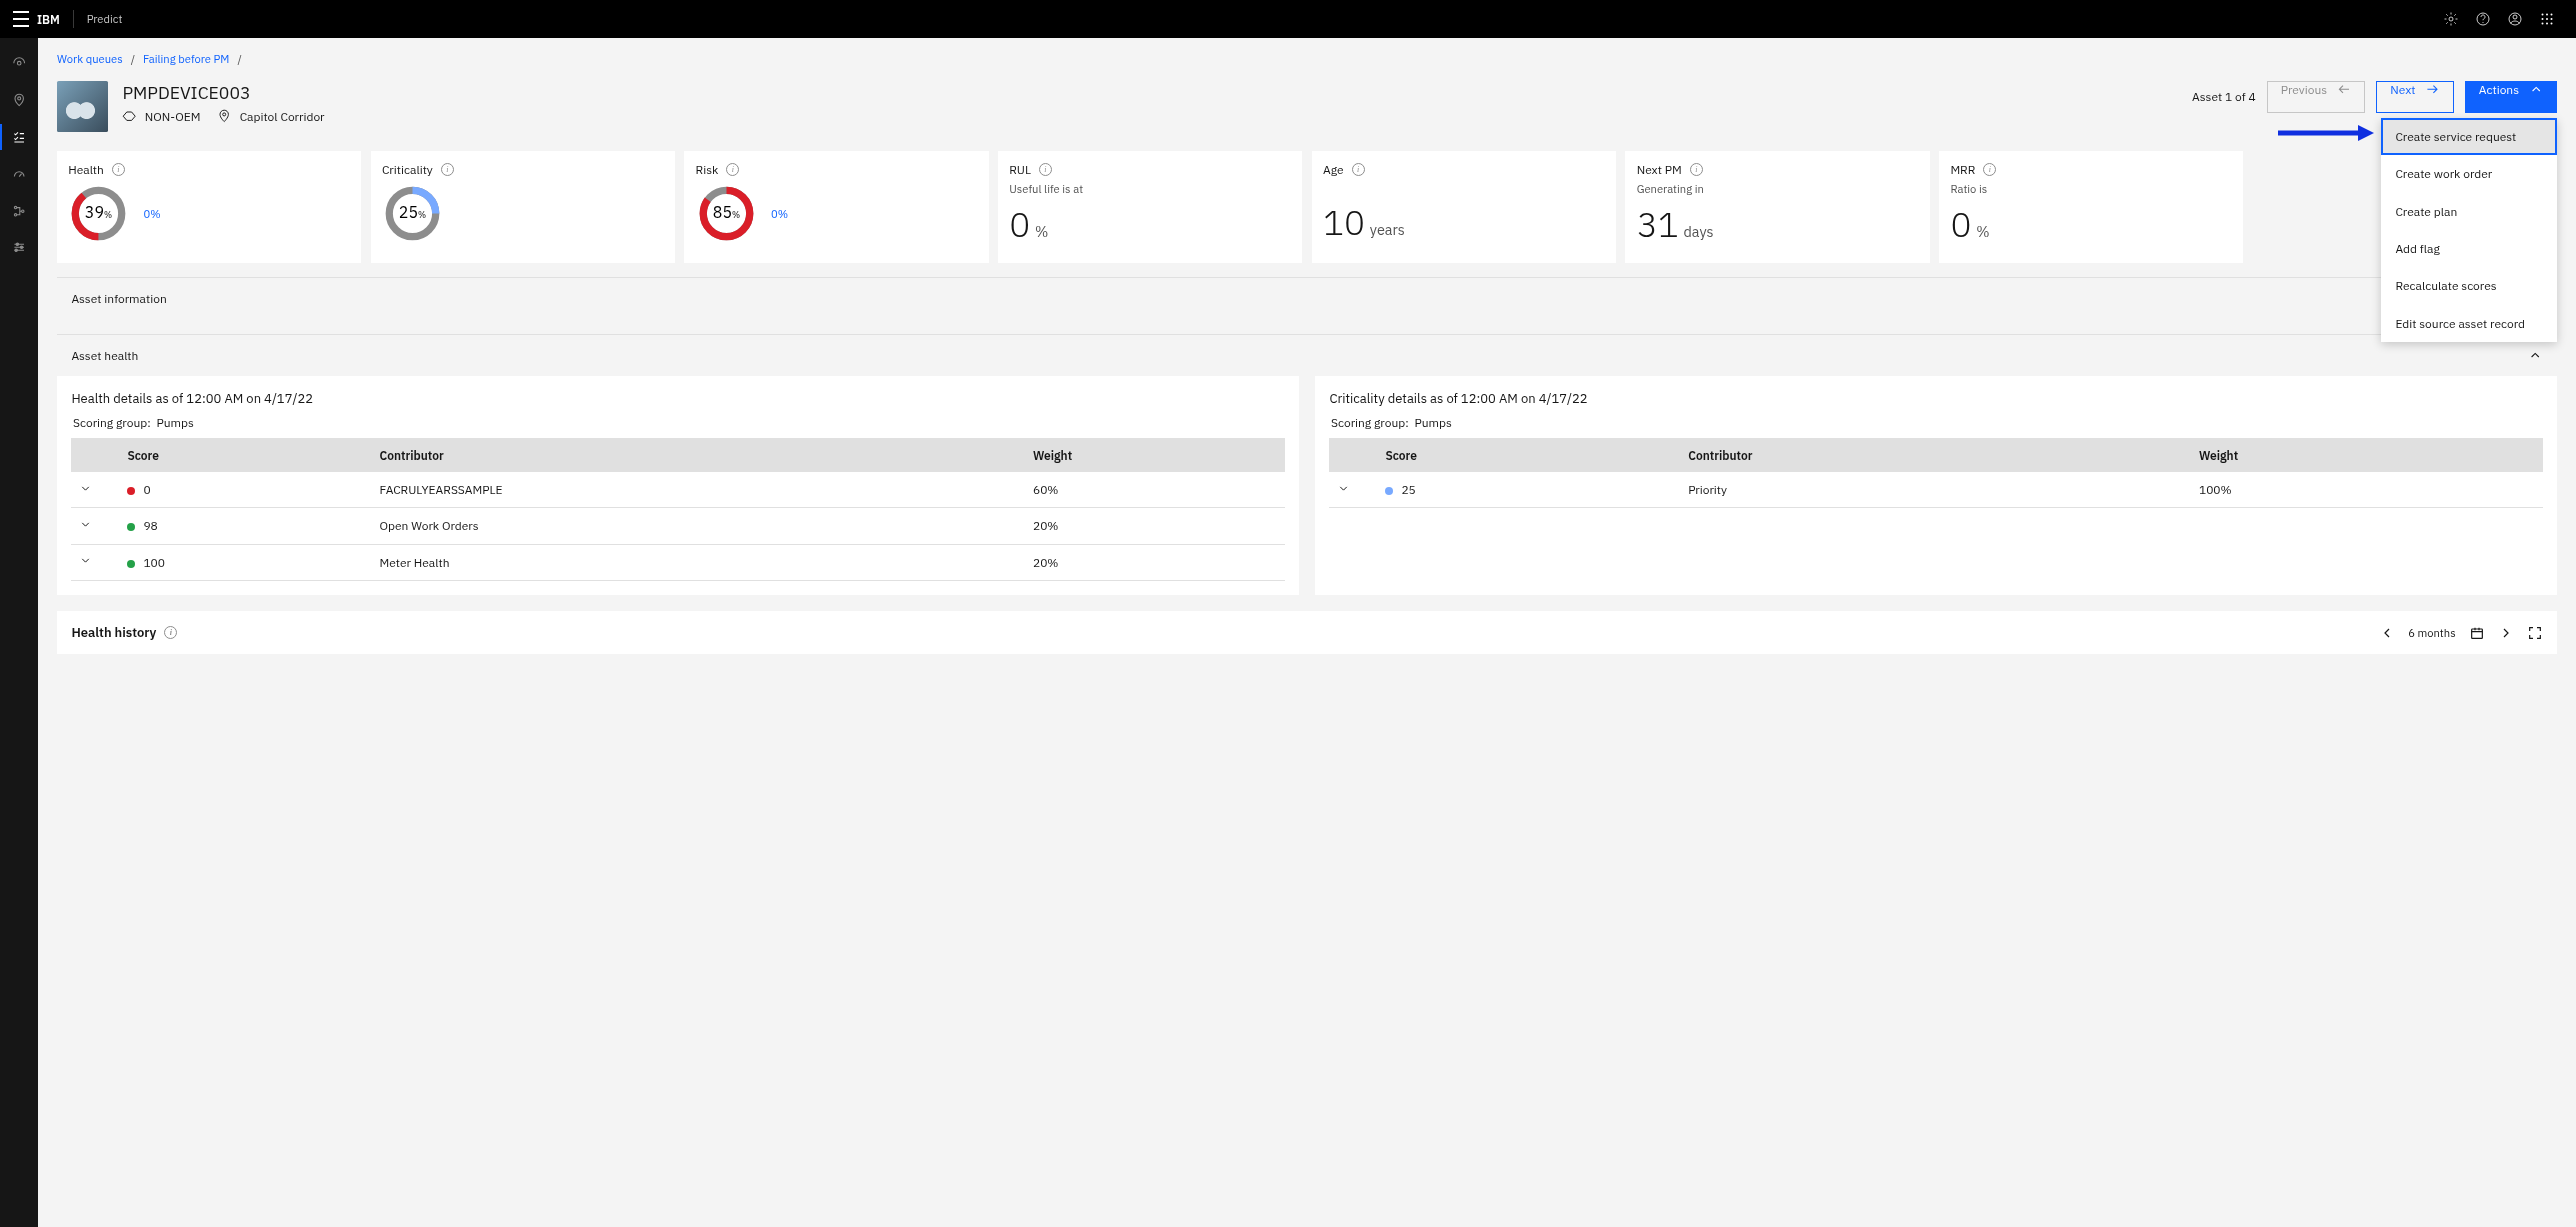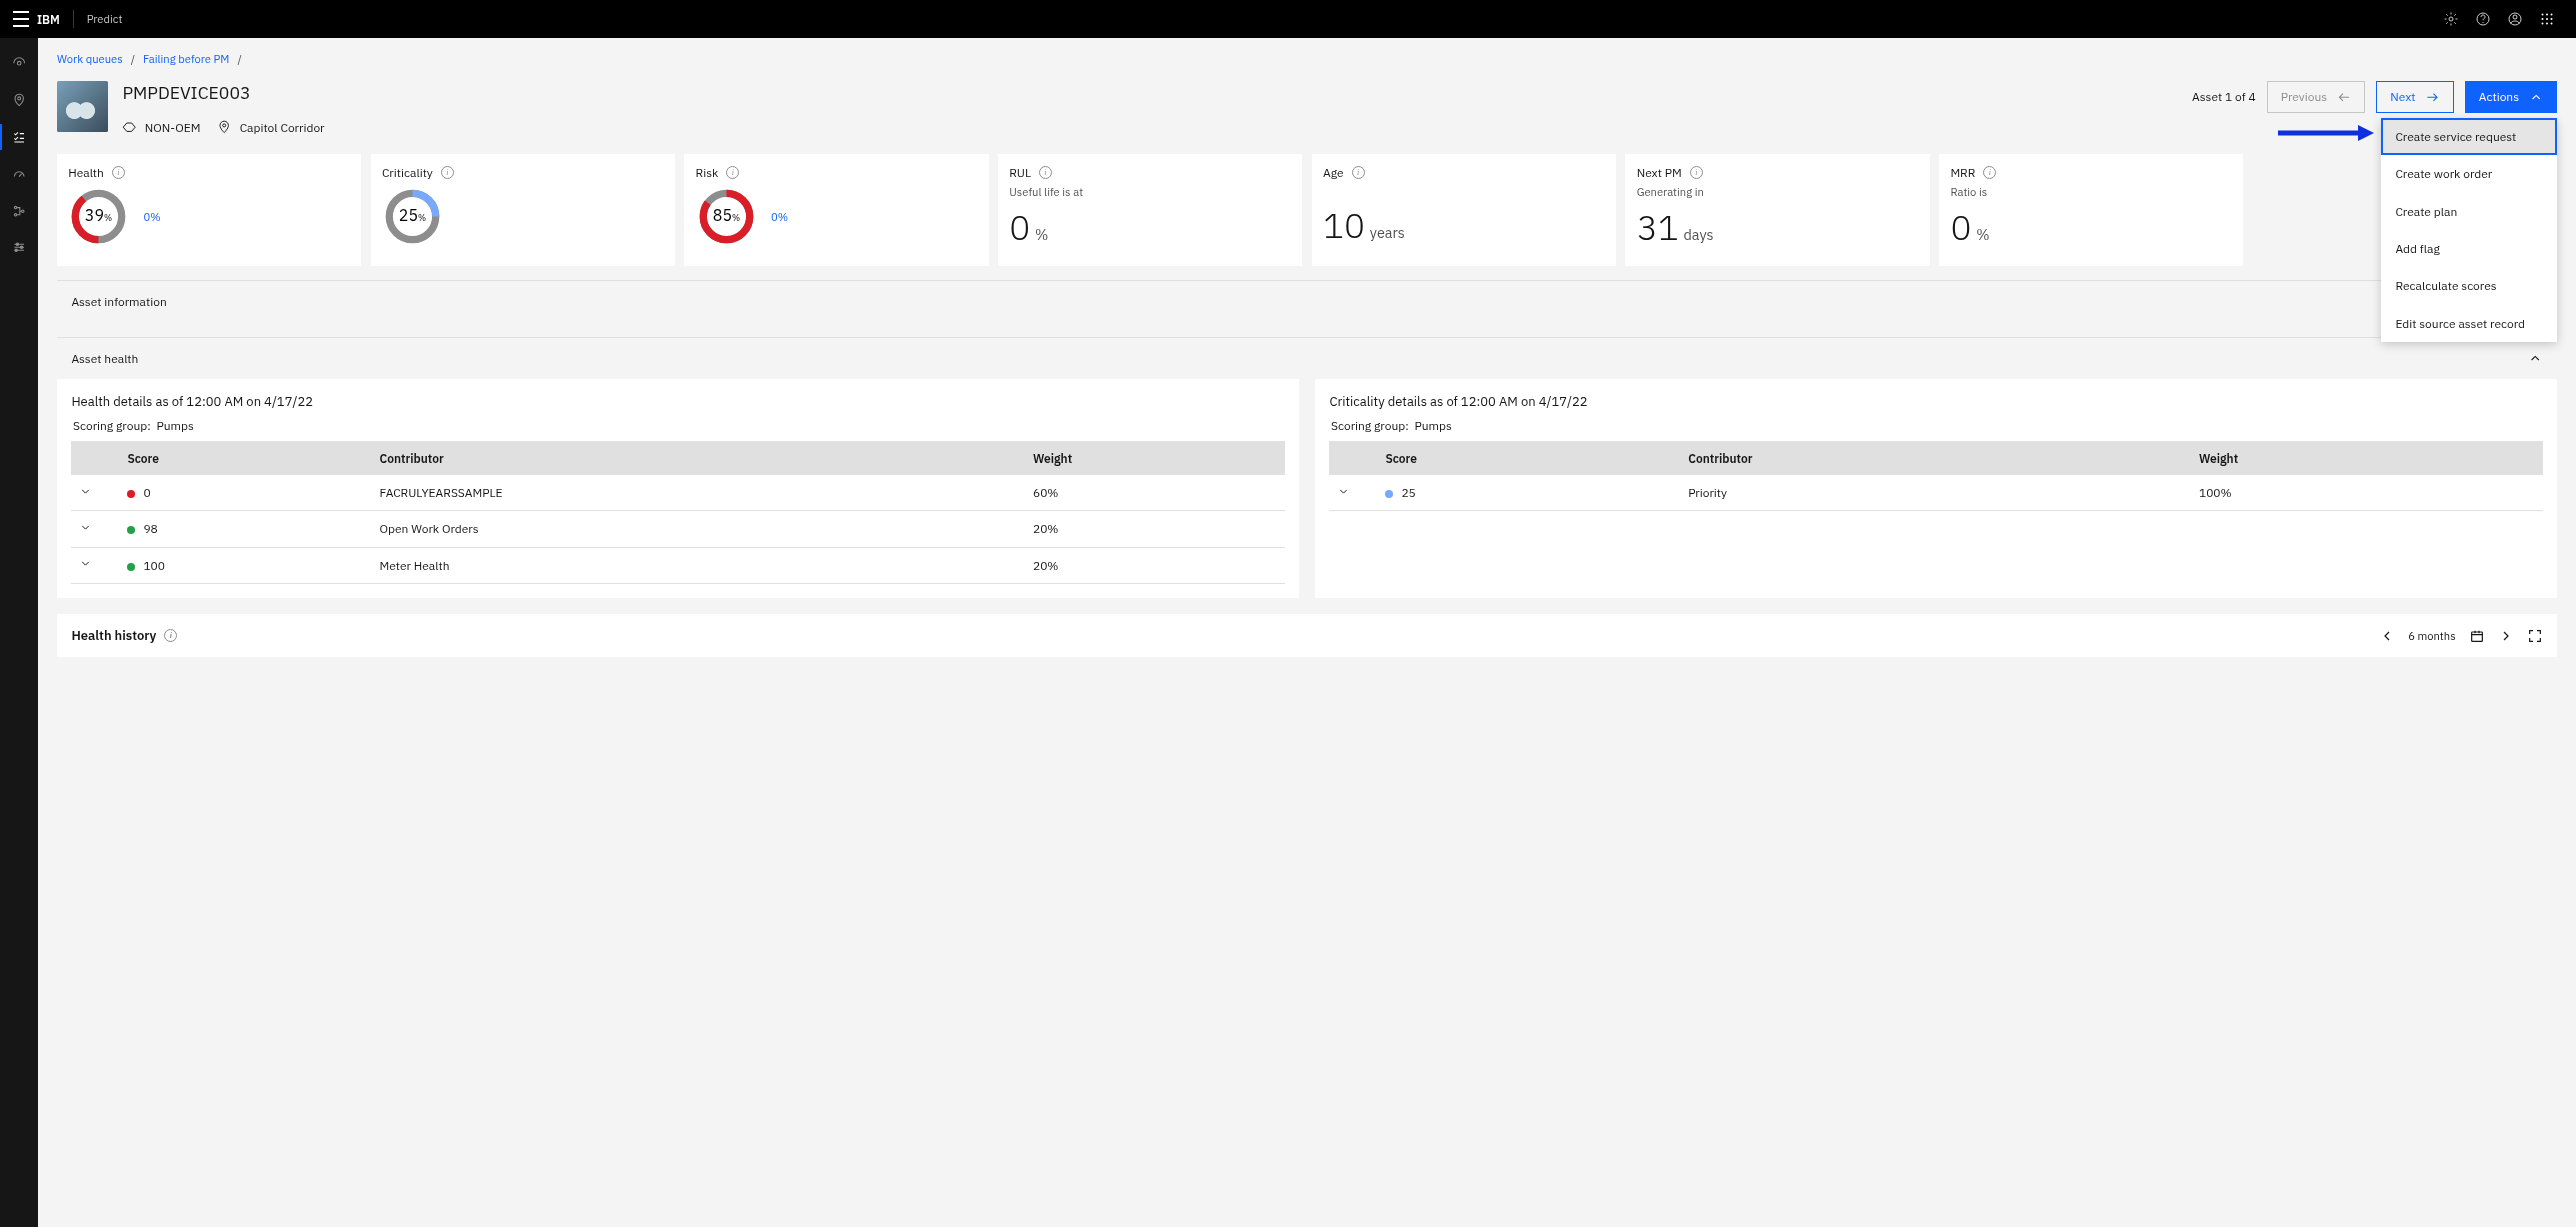--- a/index.html
+++ b/index.html
@@ -27,25 +27,25 @@
 
 .main{margin-left:38px;padding:14.4px 19px 26px}
 .breadcrumb{display:flex;gap:8px;font-size:11.2px}
 .breadcrumb a{color:var(--link);text-decoration:none}
 .breadcrumb .sep{color:var(--muted)}
 
 .asset-header{display:flex;align-items:flex-start;margin-top:14.4px}
 .thumb{width:51px;height:51px;background:linear-gradient(135deg,#7aa0b8 0%,#3a4d5c 100%);border-radius:1.6px;margin-right:14.4px;position:relative;overflow:hidden}
 .thumb::after{content:"";position:absolute;inset:4.8px;background:radial-gradient(circle at 30% 60%,#d9e3ea 0 8px,transparent 8.8px),radial-gradient(circle at 60% 60%,#d9e3ea 0 8px,transparent 8.8px)}
 .asset-title{font-size:17.6px;font-weight:400}
-.asset-sub{display:flex;align-items:center;gap:8px;margin-top:16px;color:#161616;font-size:12px}
+.asset-sub{display:flex;align-items:center;gap:8px;margin-top:5px;color:#161616;font-size:12px}
 .asset-sub .sep2{width:0.8px;height:13px;background:transparent}
 .header-right{margin-left:auto;display:flex;align-items:center;gap:11.2px;position:relative}
 .asset-count{font-size:12px}
-.btn{height:32px;padding:0 13px;display:flex;align-items:center;gap:9.6px;font-size:12px;cursor:pointer;border:0.8px solid transparent;background:none}
+.btn{height:32px;padding:0 13px;display:flex;align-items:flex-start;gap:9.6px;font-size:12px;cursor:pointer;border:0.8px solid transparent;background:none}
 .btn.ghost{border-color:#c6c6c6;color:#8d8d8d}
 .btn.outline{border-color:var(--link);color:var(--link)}
 .btn.primary{background:var(--action);color:#fff}
 .btn svg{width:14.4px;height:14.4px}
 
 .actions-menu{position:absolute;top:37px;right:0;width:176px;background:var(--card);box-shadow:0 3.2px 9.6px rgba(0,0,0,.2);z-index:20}
 .menu-item{padding:11.2px 14.4px;font-size:12px;cursor:pointer}
 .menu-item.hi{outline:2.4px solid var(--action);outline-offset:-2.4px;background:#e5e5e5}
 .arrow-callout{position:absolute;top:44px;right:183px;width:96px;height:16px;z-index:25}
 

